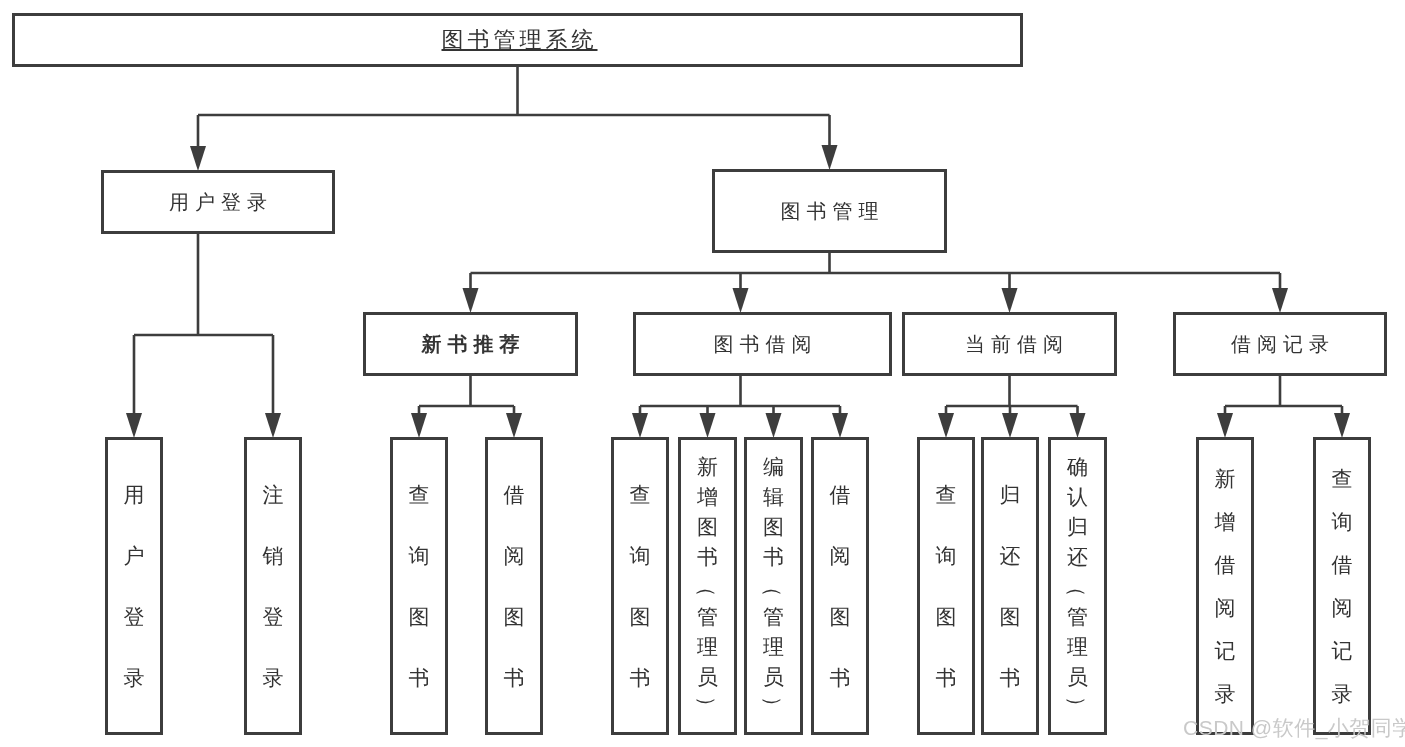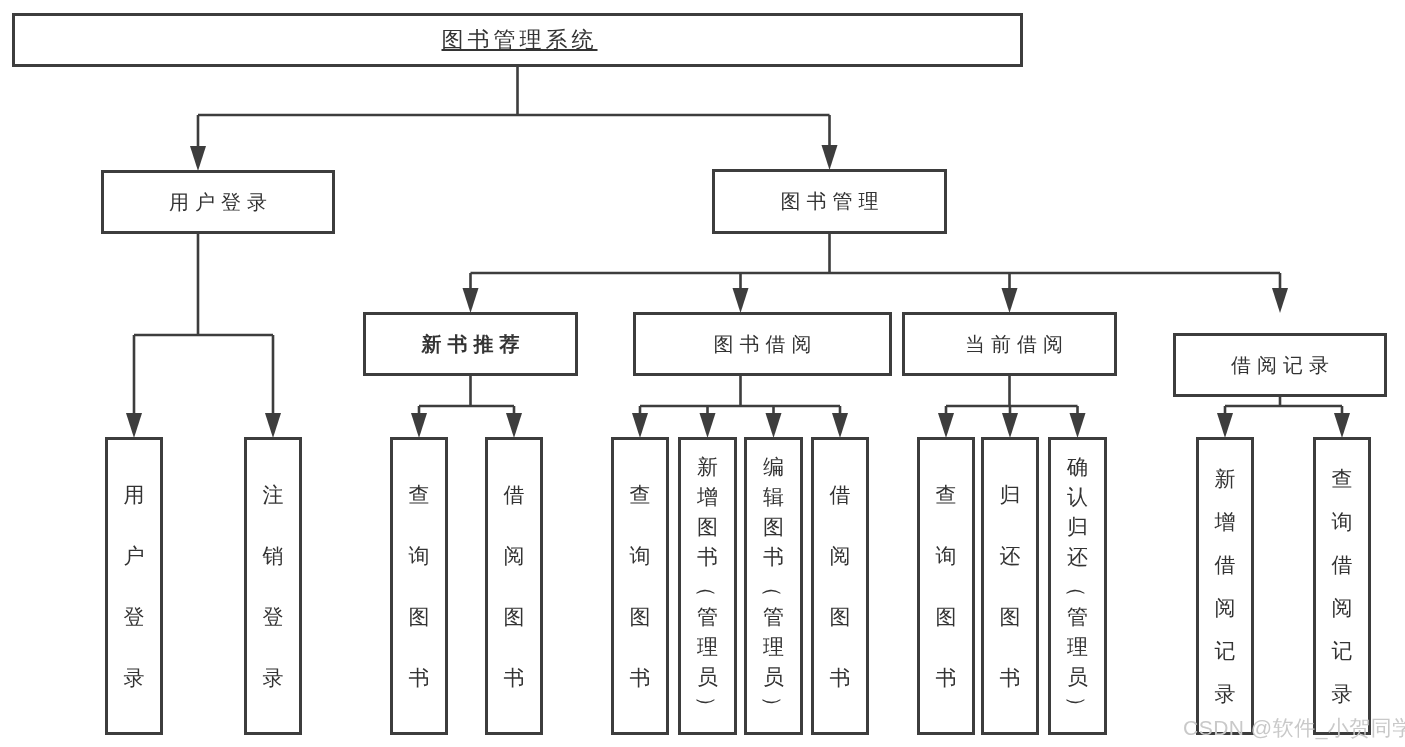--- a/index.html
+++ b/index.html
@@ -50,33 +50,33 @@
         <polygon points="1334,413 1350,413 1342,438" fill="#3d3d3d" data-name="arrowhead-icon"></polygon>
       </g>
   </svg>
   <div class="watermark" data-name="watermark">CSDN @软件_小贺同学</div>
 <div class="node horiz" data-name="node-root" style="left: 12px; top: 13px; width: 1011px; height: 54px;">
       <span data-name="node-label">图书管理系统</span>
     </div>
     <div class="node horiz" data-name="node-user-login" style="left: 81px; top: 170px; width: 234px; height: 64px; margin-left: 20px;">
       <span data-name="node-label">用户登录</span>
     </div>
-    <div class="node horiz" data-name="node-book-mgmt" style="left: 712px; top: 169px; width: 235px; height: 65px;">
+    <div class="node horiz" data-name="node-book-mgmt" style="left: 712px; top: 169px; width: 235px; height: 84px;">
       <span data-name="node-label">图书管理</span>
     </div>
     <div class="node horiz" data-name="node-new-book-rec" style="left: 363px; top: 312px; width: 215px; height: 64px; font-weight: bold;">
       <span data-name="node-label">新书推荐</span>
     </div>
     <div class="node horiz" data-name="node-book-borrow" style="left: 633px; top: 312px; width: 259px; height: 64px;">
       <span data-name="node-label">图书借阅</span>
     </div>
     <div class="node horiz" data-name="node-current-borrow" style="left: 902px; top: 312px; width: 215px; height: 64px; padding-left: 9px;">
       <span data-name="node-label">当前借阅</span>
     </div>
-    <div class="node horiz" data-name="node-borrow-records" style="left: 1173px; top: 312px; width: 214px; height: 64px; margin-top: 21px;">
+    <div class="node horiz" data-name="node-borrow-records" style="left: 1173px; top: 312px; width: 214px; height: 64px;">
       <span data-name="node-label">借阅记录</span>
     </div>
     <div class="node vert" data-name="node-leaf-user-login" style="left: 105px; top: 437px; width: 58px; height: 298px; row-gap: 40px;">
       <span class="ch" data-name="node-char">用</span>
       <span class="ch" data-name="node-char">户</span>
       <span class="ch" data-name="node-char">登</span>
       <span class="ch" data-name="node-char">录</span>
     </div>
     <div class="node vert" data-name="node-leaf-logout" style="left: 244px; top: 437px; width: 58px; height: 298px; row-gap: 40px;">
       <span class="ch" data-name="node-char">注</span>

